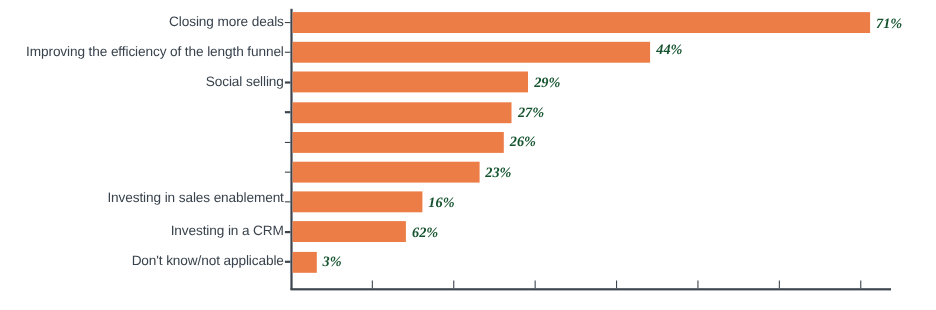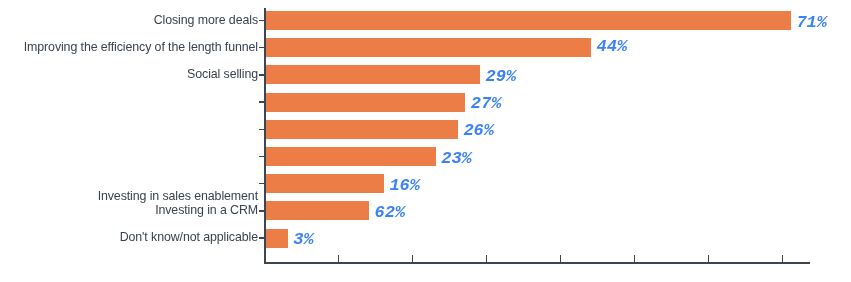--- a/index.html
+++ b/index.html
@@ -81,38 +81,38 @@
     background: #3d464f;
   }
 
   .bar {
     position: absolute;
     height: 19px;
     background: #ed7d46;
   }
   .bar-value {
     position: absolute;
-    font-family: Liberation Mono, monospace;
+    font-family: Liberation Serif, serif;
     font-weight: bold;
     font-style: italic;
-    font-size: 17px;
-    color: #3b82f6;
+    font-size: 13px;
+    color: #14532d;
     white-space: nowrap;
   }
 </style>
 </head>
 <body>
 
 <div id="chart-root">
 
   <div class="cat-labels">
       <div class="cat-label" style="top: 12.5px;">Closing more deals</div>
       <div class="cat-label" style="top: 39.7px;">Improving the efficiency of the length funnel</div>
       <div class="cat-label" style="top: 66.9px;">Social selling</div>
-      <div class="cat-label" style="top: 189px; margin-left: 32px;">Investing in sales enablement</div>
+      <div class="cat-label" style="top: 173px; margin-left: 32px;">Investing in sales enablement</div>
       <div class="cat-label" style="top: 202.9px;">Investing in a CRM</div>
       <div class="cat-label" style="top: 230.1px;">Don't know/not applicable</div>
     </div>
 
   <div class="plot">
     <div class="y-axis"></div>
     <div class="x-axis"></div>
   <div class="y-tick" style="top: 19.7px;"></div>
       <div class="bar" style="left: 1.6px; top: 11px; width: 525.4px;"></div>
       <div class="bar-value" style="left: 532.4px; top: 12.5px;">71%</div>

